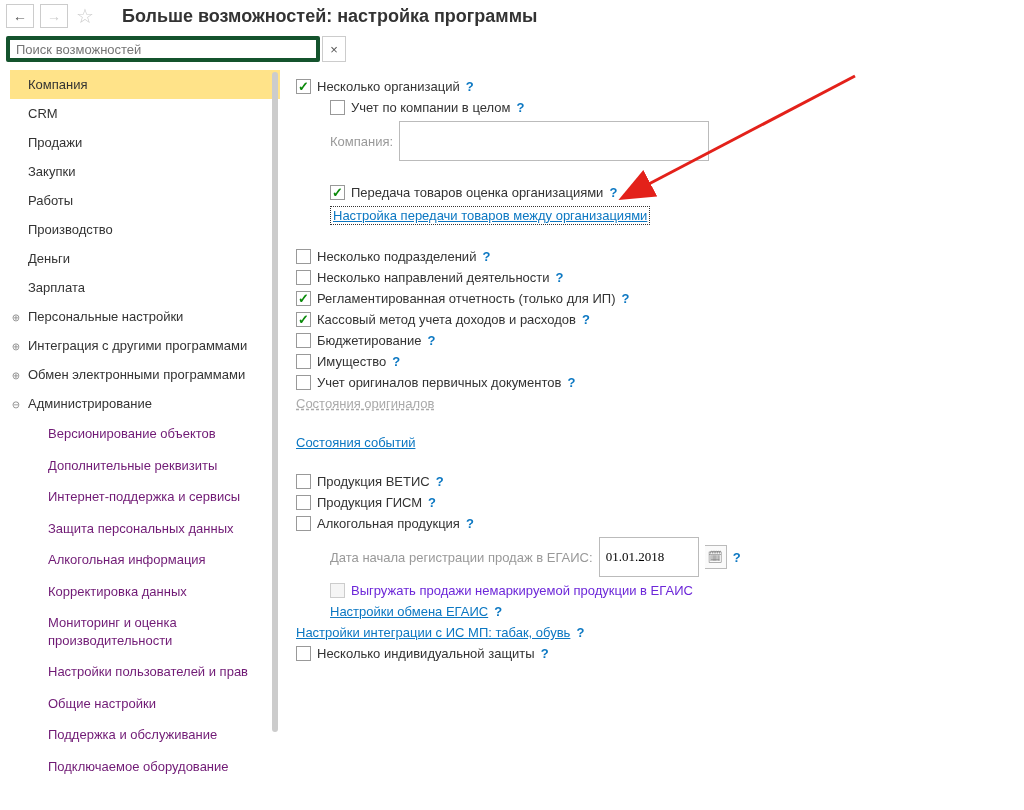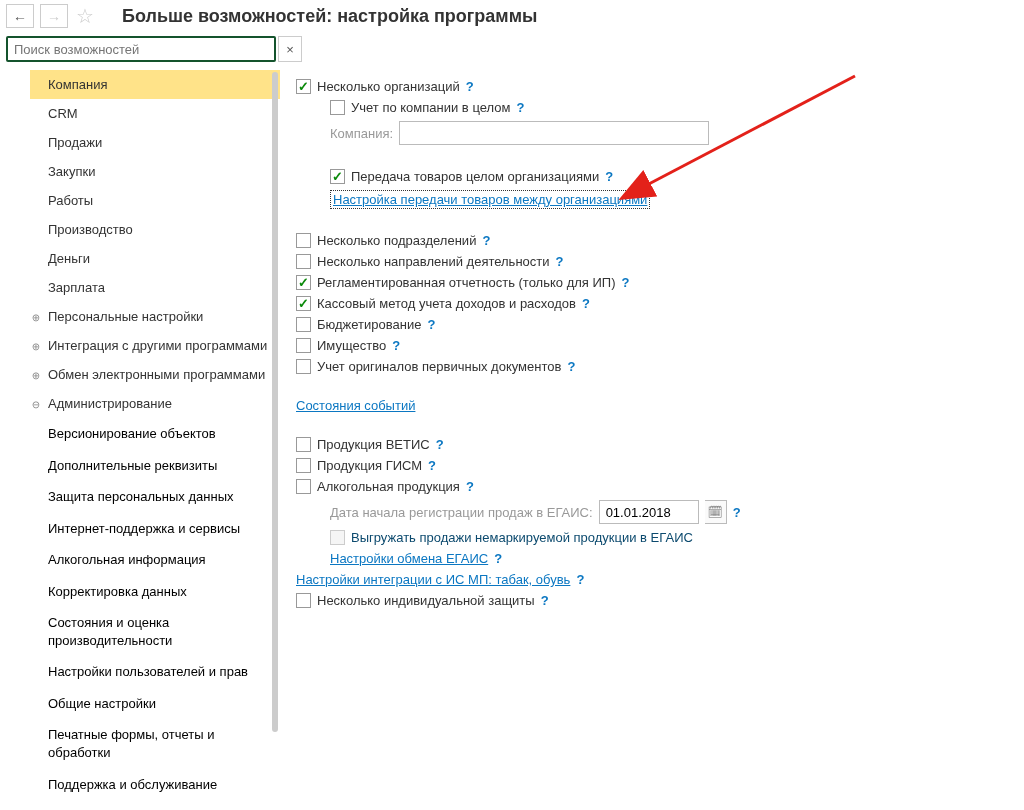--- a/index.html
+++ b/index.html
@@ -44,24 +44,24 @@
     font-size: 18px;
     font-weight: bold;
     margin-left: 20px;
   }
   .search-row {
     display: flex;
     align-items: center;
     padding: 4px 6px;
   }
   .search-input {
-    width: 270px;
+    width: 314px;
     height: 26px;
     padding: 2px 6px;
-    border: 2px solid #14532d;
+    border: 4px solid #14532d;
     border-radius: 2px;
     font-size: 13px;
     color: #8b5cf6;
   }
   .clear-btn {
     width: 24px;
     height: 26px;
     border: 1px solid #ccc;
     background: #fff;
     margin-left: 2px;
@@ -93,29 +93,28 @@
     height: 660px;
     background: #ccc;
     border-radius: 3px;
   }
   .sidebar-item {
     padding: 7px 6px 7px 18px;
     cursor: pointer;
     color: #333;
     display: flex;
     position: relative;
-    margin-left: 20px;
   }
   .sidebar-item.selected {
     background: #ffe389;
   }
   .sidebar-subitem {
     padding: 7px 6px 7px 38px;
     cursor: pointer;
-    color: #000000;
+    color: #701a75;
     line-height: 1.35;
   }
   .expand-icon {
     position: absolute;
     left: 0;
     top: 9px;
     width: 12px;
     height: 12px;
     display: flex;
     align-items: center;
@@ -147,33 +146,34 @@
     flex-shrink: 0;
   }
   .checkbox.checked::after {
     content: "✓";
     color: #0b8a0b;
     font-size: 13px;
     font-weight: bold;
   }
   .checkbox.disabled { border-color: #ccc; background: #f5f5f5; }
   .label-txt { color: #333; }
-  .label-txt.disabled { color: #0c4a6e; }
+  .label-txt.disabled { color: #6d28d9; }
   .help {
     color: #0b77c2;
     font-weight: bold;
     cursor: pointer;
     font-size: 13px;
   }
   .field-label { color: #999; }
   .text-input {
-    height: 24px;
+    height: 40px;
     border: 1px solid #bbb;
     padding: 2px 6px;
     font-size: 13px;
+    font-family: Liberation Serif, serif;
   }
   .text-input.wide { width: 310px; }
   .text-input.date { width: 100px; }
   .link {
     color: #0b77c2;
     text-decoration: underline;
     text-decoration-style: dashed;
     cursor: pointer;
   }
   .link.solid { text-decoration-style: solid; }
@@ -256,28 +256,27 @@
       <div class="sidebar-item">
           <span class="expand-icon">⊕</span>
           <span>Обмен электронными программами</span>
         </div>
       <div class="sidebar-item">
           <span class="expand-icon">⊖</span>
           <span>Администрирование</span>
         </div>
       <div class="sidebar-subitem">Версионирование объектов</div>
       <div class="sidebar-subitem">Дополнительные реквизиты</div>
+      <div class="sidebar-subitem">Интернет-поддержка и сервисы</div>
       <div class="sidebar-subitem">Защита персональных данных</div>
-      <div class="sidebar-subitem">Интернет-поддержка и сервисы</div>
       <div class="sidebar-subitem">Алкогольная информация</div>
       <div class="sidebar-subitem">Корректировка данных</div>
-      <div class="sidebar-subitem">Состояния и оценка производительности</div>
+      <div class="sidebar-subitem">Мониторинг и оценка производительности</div>
       <div class="sidebar-subitem">Настройки пользователей и прав</div>
       <div class="sidebar-subitem">Общие настройки</div>
-      <div class="sidebar-subitem">Печатные формы, отчеты и обработки</div>
       <div class="sidebar-subitem">Поддержка и обслуживание</div>
       <div class="sidebar-subitem">Подключаемое оборудование</div>
     </div>
     <div class="sidebar-scrollbar"></div>
   </div>
 
   <div class="main">
 
     <div class="option-row">
       <span class="checkbox checked"></span>
@@ -292,21 +291,21 @@
     </div>
     <div class="option-row indent1">
       <span class="field-label">Компания:</span>
       <input class="text-input wide" style="">
     </div>
 
     <div class="spacer"></div>
 
     <div class="option-row indent1">
       <span class="checkbox checked"></span>
-      <span class="label-txt">Передача товаров целом организациями</span>
+      <span class="label-txt">Передача товаров оценка организациями</span>
       <span class="help">?</span>
     </div>
     <div class="option-row indent1">
       <span class="link boxed">Настройка передачи товаров между организациями</span>
     </div>
 
     <div class="spacer"></div>
 
     <div class="option-row">
       <span class="checkbox"></span>
@@ -335,20 +334,23 @@
     </div>
     <div class="option-row">
       <span class="checkbox"></span>
       <span class="label-txt">Имущество</span>
       <span class="help">?</span>
     </div>
     <div class="option-row">
       <span class="checkbox"></span>
       <span class="label-txt">Учет оригиналов первичных документов</span>
       <span class="help">?</span>
+    </div>
+    <div class="option-row">
+      <span class="link disabled">Состояния оригиналов</span>
     </div>
 
     <div class="spacer"></div>
 
     <div class="option-row">
       <span class="link solid">Состояния событий</span>
     </div>
 
     <div class="spacer"></div>
 

